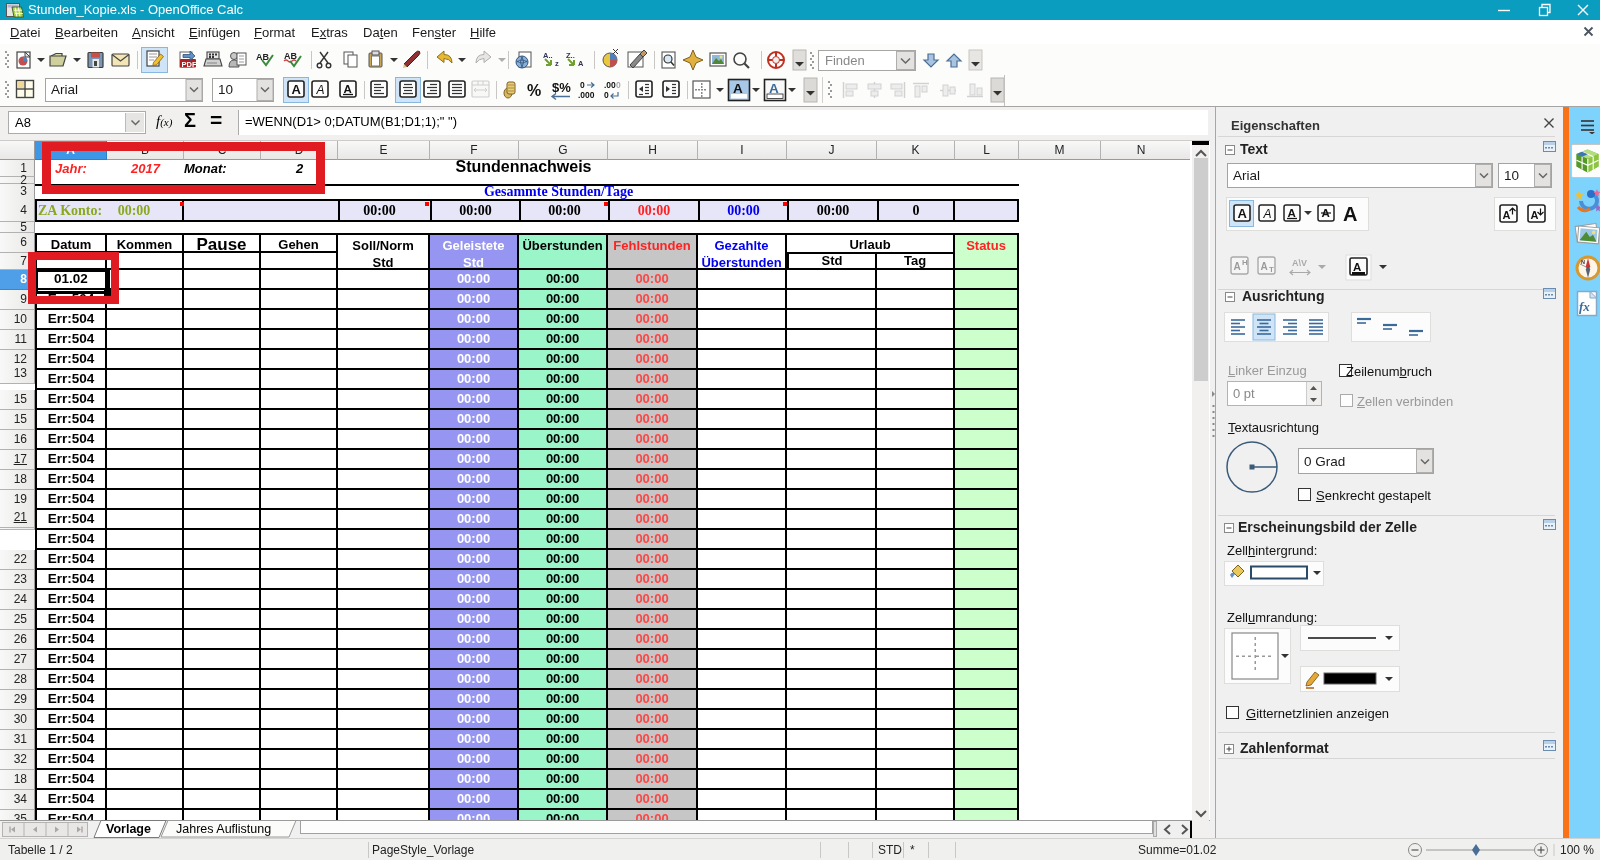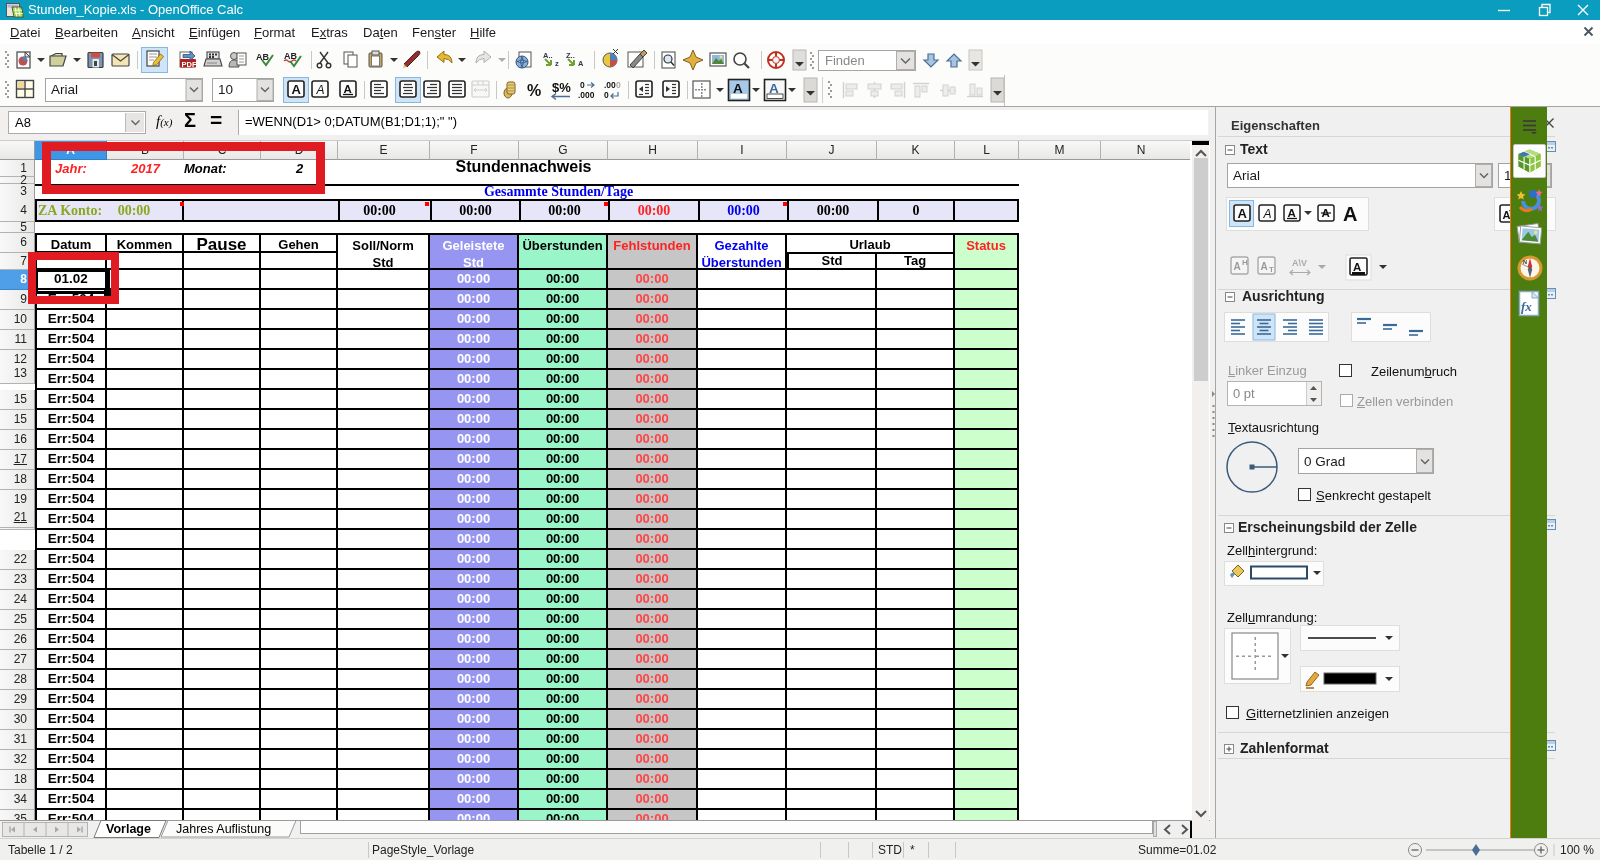--- a/index.html
+++ b/index.html
@@ -30,21 +30,21 @@
 .rowhdr { position:absolute; left:0; width:35px; background:linear-gradient(90deg,#f8f8f8,#e9e8e7); border-right:1px solid #9a9a9a; border-bottom:1px solid #b2b2b2; color:#222; font-size:12px; text-align:right; padding-right:7px; }
 .cell { position:absolute; font-size:13px; font-weight:bold; overflow:hidden; white-space:nowrap; }
 
 
 #tabbar { position:absolute; left:0; top:820px; width:1210px; height:18px; background:#f0f0f0; }
 
 #statusbar { position:absolute; left:0; top:838px; width:1600px; height:22px; background:#f0f0ef; border-top:1px solid #d4d2d0; font-size:12px; color:#222; }
 
 
 #sidebar { position:absolute; left:1210px; top:107px; width:390px; height:731px; background:#f0f0f0; }
-#sidetabs { position:absolute; left:1510px; top:107px; width:37px; height:731px; background:#4d7c0f; border-left:1px solid #f97316; }
+#sidetabs { position:absolute; left:1563px; top:107px; width:37px; height:731px; background:#7dd3fc; border-left:6px solid #f97316; }
 
 
 #vscroll { position:absolute; left:1180px; top:141px; width:30px; height:697px; z-index:30; }
 
 .redrect { position:absolute; border:9px solid #e11b22; z-index:50; }
 </style>
 </head>
 <body>
 <div id="app">
   <div id="titlebar">
@@ -1120,21 +1120,21 @@
     </svg>
     <div class="abs" style="left:18px;top:256px;font-size:13px;color:#999"><u>L</u>inker Einzug</div>
     <div class="abs" style="left:17px;top:274px;width:95px;height:25px;background:#fff;border:1px solid #b5b3b1"></div>
     <div class="abs" style="left:23px;top:279px;font-size:13px;color:#888">0 pt</div>
     <div class="abs" style="left:96px;top:275px;width:15px;height:23px;background:#f0efee;border-left:1px solid #ccc"></div>
     <svg class="abs" style="left:98px;top:278px" width="11" height="18" viewBox="0 0 11 18">
         <path d="M 5.5 1 L 9 5 L 2 5 Z" fill="#555"></path>
         <path d="M 5.5 17 L 9 13 L 2 13 Z" fill="#555"></path>
       </svg>
     <div class="abs" style="left:129px;top:257px;width:13px;height:13px;background:#fff;border:1px solid #333"></div>
-    <div class="abs" style="left:161px;top:257px;font-size:13px;color:#111">Zeilenum<u>b</u>ruch</div>
+    <div class="abs" style="left:136px;top:257px;font-size:13px;color:#111">Zeilenum<u>b</u>ruch</div>
     <div class="abs" style="left:130px;top:287px;width:13px;height:13px;background:#fdfdfd;border:1px solid #aaa"></div>
     <div class="abs" style="left:147px;top:287px;font-size:13px;color:#999"><u>Z</u>ellen verbinden</div>
     <div class="abs" style="left:18px;top:313px;font-size:13px;color:#111"><u>T</u>extausrichtung</div>
 
     <svg class="abs" style="left:15px;top:334px" width="56" height="56" viewBox="0 0 56 56">
       <circle cx="27" cy="26" r="25" fill="none" stroke="#3a5a7a" stroke-width="1.5"></circle>
       <rect x="24.5" y="23.5" width="5" height="5" fill="#3a5a7a"></rect>
       <line x1="27" y1="26" x2="52" y2="26" stroke="#3a5a7a" stroke-width="1.5"></line>
     </svg>
     <div class="abs" style="left:88px;top:341px;width:136px;height:26px;background:#fff;border:1px solid #a5a3a1"></div>

